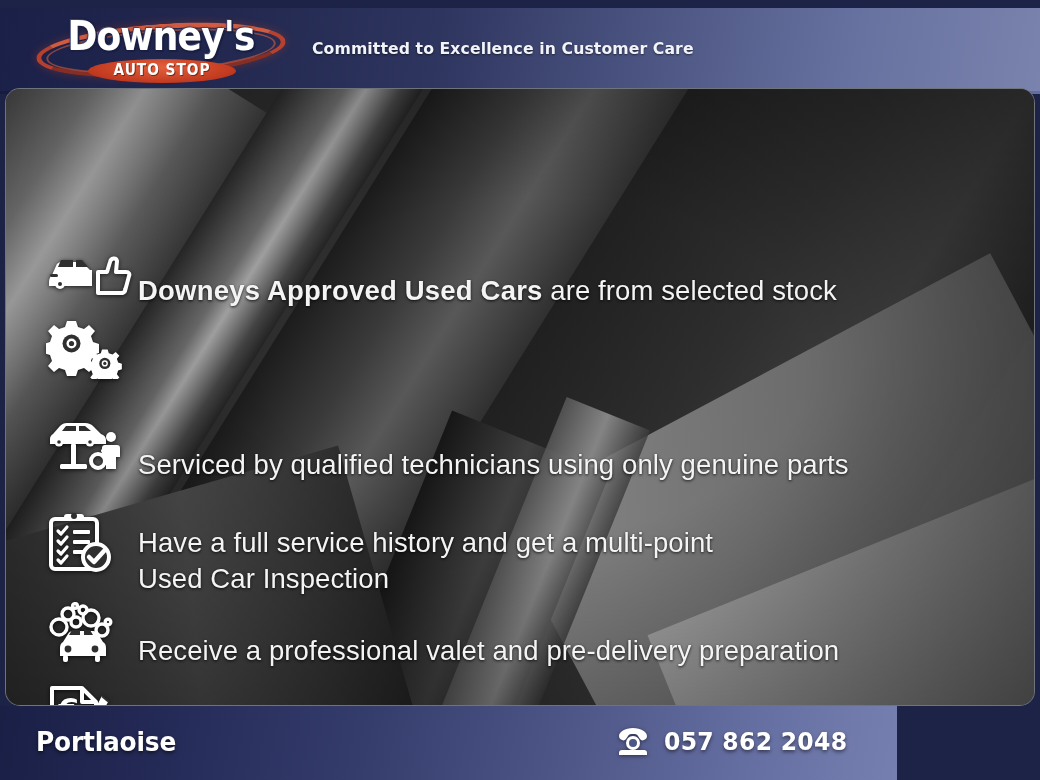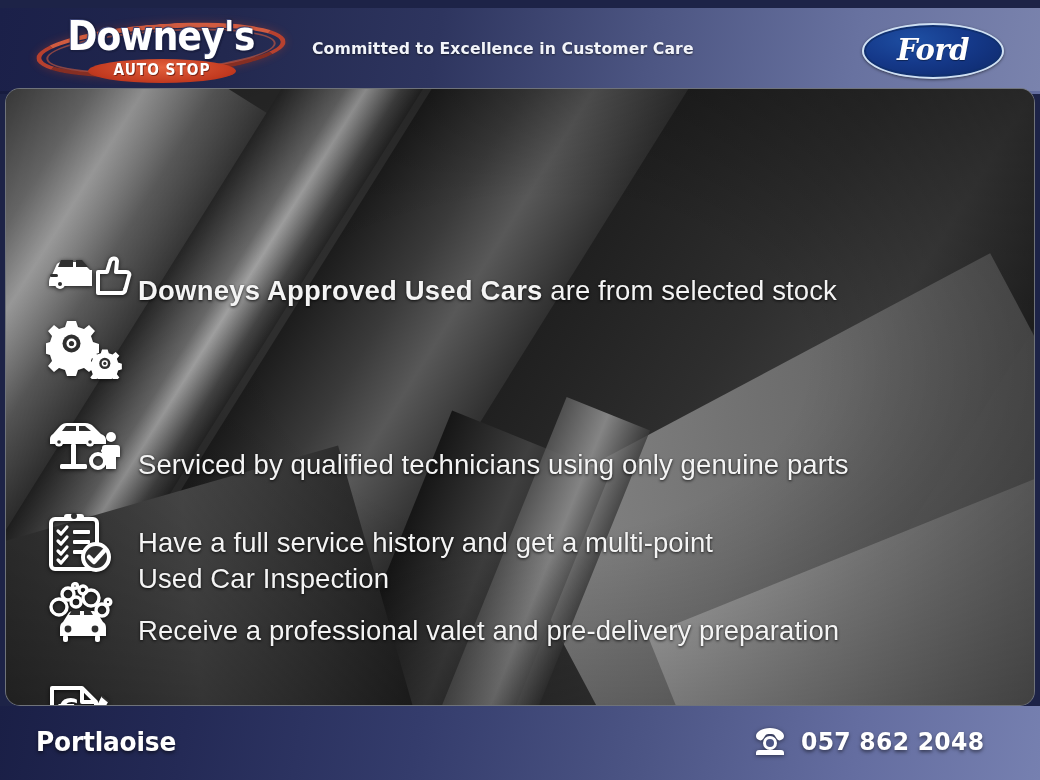--- a/index.html
+++ b/index.html
@@ -181,42 +181,42 @@
     letter-spacing:.1px;
     text-shadow:0 1px 3px rgba(0,0,0,.85);
     white-space:pre-line;
   }
   .txt b { font-weight:bold; letter-spacing:.2px; }
 
   .r1 { top:148px; }
   .r2 { top:228px; }
   .r3 { top:322px; }
   .r4 { top:400px; }
-  .r5 { top:488px;text-align:right; }
+  .r5 { top:508px;text-align:right; }
   .r6 { top:590px; }
 
   
   .footer {
     position:absolute; left:0; top:706px;
-    width:1040px; height:74px;
+    width:897px; height:74px;
     background:linear-gradient(100deg,
         #1a1f46 0%, #242a56 18%, #343c6c 40%,
         #4c5585 62%, #646da0 82%, #7680b0 100%);
   }
   .footer .loc {
     position:absolute; left:36px; top:20px;
     font-family:"DejaVu Sans", sans-serif;
     font-weight:bold; font-size:27px;
     color:#ffffff;
     letter-spacing:-.2px;
     text-shadow:0 2px 4px rgba(0,0,0,.55);
     transform:scaleX(.92); transform-origin:left center;
   }
   .footer .phone {
-    position:absolute; right:44px; top:20px;
+    position:absolute; right:38px; top:20px;
     display:flex; align-items:center; gap:14px;
   }
   .footer .phone .num {
     font-family:"DejaVu Sans", sans-serif;
     font-weight:bold; font-size:25px;
     color:#ffffff;
     letter-spacing:.3px;
     text-shadow:0 2px 4px rgba(0,0,0,.5);
     transform:scaleX(.94); transform-origin:left center;
   }
@@ -232,24 +232,20 @@
     <div class="logo">
       <span class="ring"></span>
       <span class="ring2"></span>
       <span class="pill"></span>
       <div class="word">Downey's</div>
       <div class="sub">AUTO STOP</div>
     </div>
 
     <div class="tagline">Committed to Excellence in Customer Care</div>
 
-    <div class="ford">
-      <span class="oval"></span>
-      <div class="txt">Ford</div>
-    </div>
   </div>
 
   <div class="panel">
     <div class="bg">
       <i class="b1"></i>
         <i class="b2"></i>
         <i class="b3"></i>
         <i class="b4"></i>
       <i class="b5"></i>
         <i class="b6"></i>

